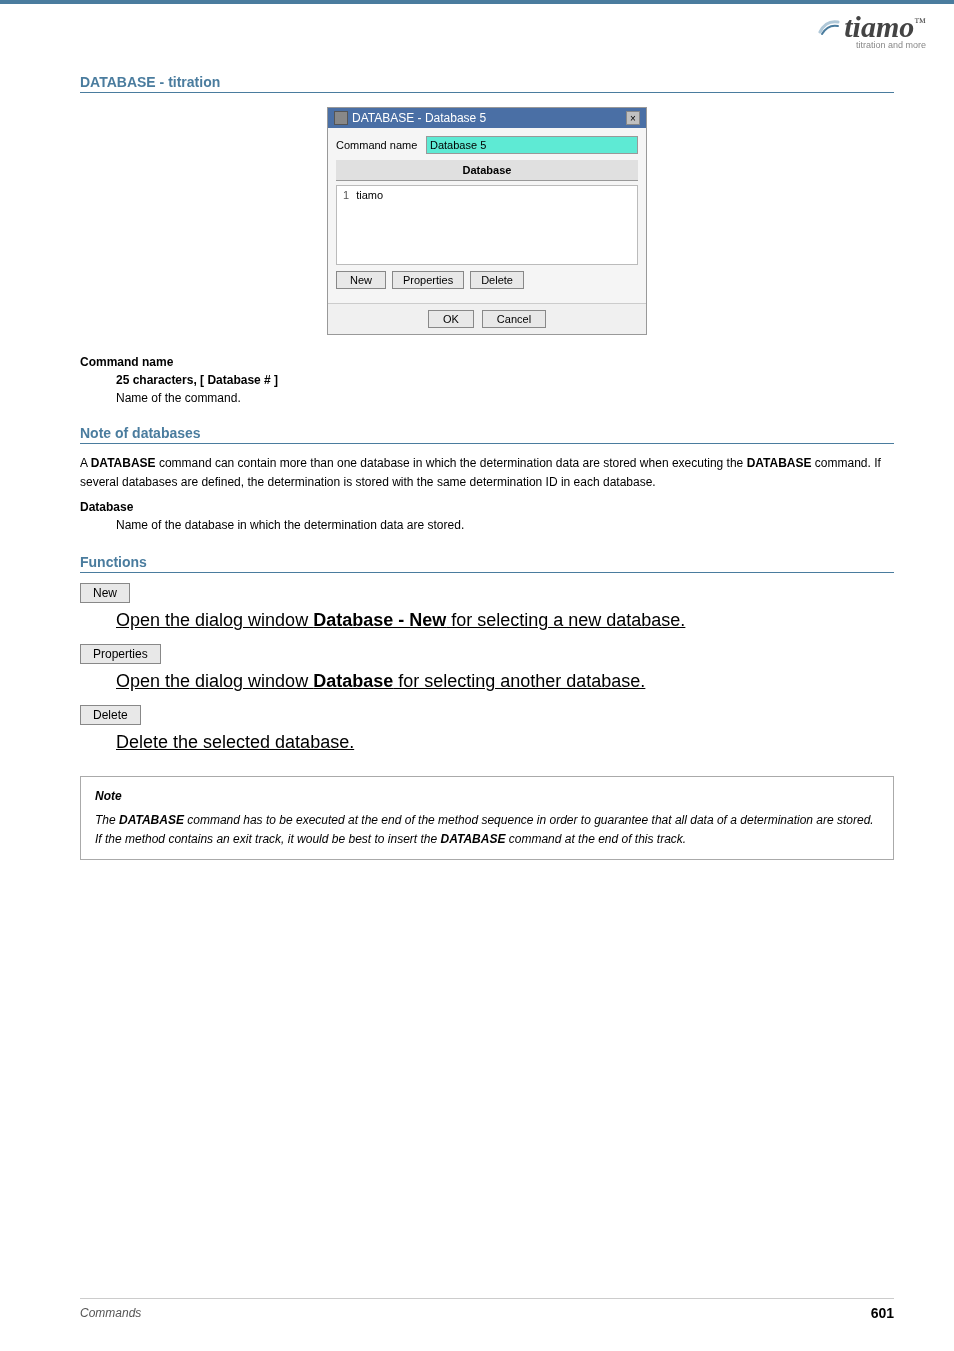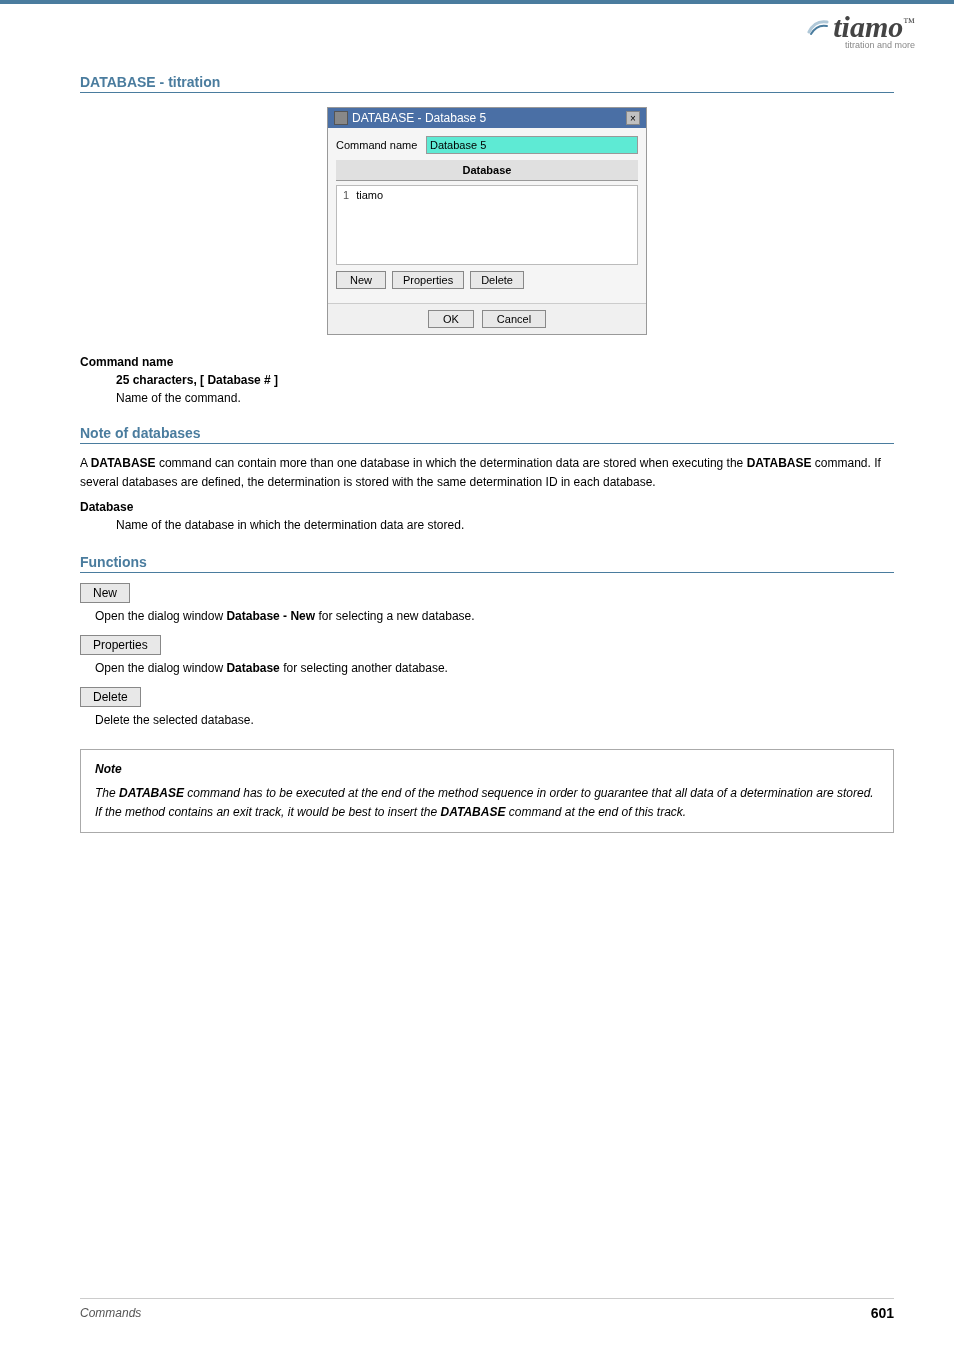--- a/index.html
+++ b/index.html
@@ -215,23 +215,24 @@
       font-size: 12px;
       display: inline-block;
       margin-bottom: 4px;
       min-width: 50px;
       text-align: center;
     }
     .func-item {
       margin-bottom: 10px;
     }
     .func-desc {
-      margin-left: 15px;
-      font-size: 12px;
+      margin-left: 36px;
+      font-size: 18px;
       line-height: 1.5;
+      text-decoration: underline;
     }
     .func-desc b {
       font-weight: bold;
     }
 
     
     .note-box {
       border: 1px solid #aaa;
       padding: 10px 14px;
       margin-top: 20px;
@@ -268,21 +269,21 @@
     .footer-page {
       font-size: 14px;
       font-weight: bold;
       color: #000;
     }
 
     
     .logo-container {
       position: absolute;
       top: 12px;
-      right: 39px;
+      right: 28px;
       text-align: right;
     }
     .logo-tiamo {
       font-family: Georgia, 'Times New Roman', serif;
       font-size: 30px;
       font-style: italic;
       font-weight: bold;
       color: #444;
       line-height: 1;
     }

